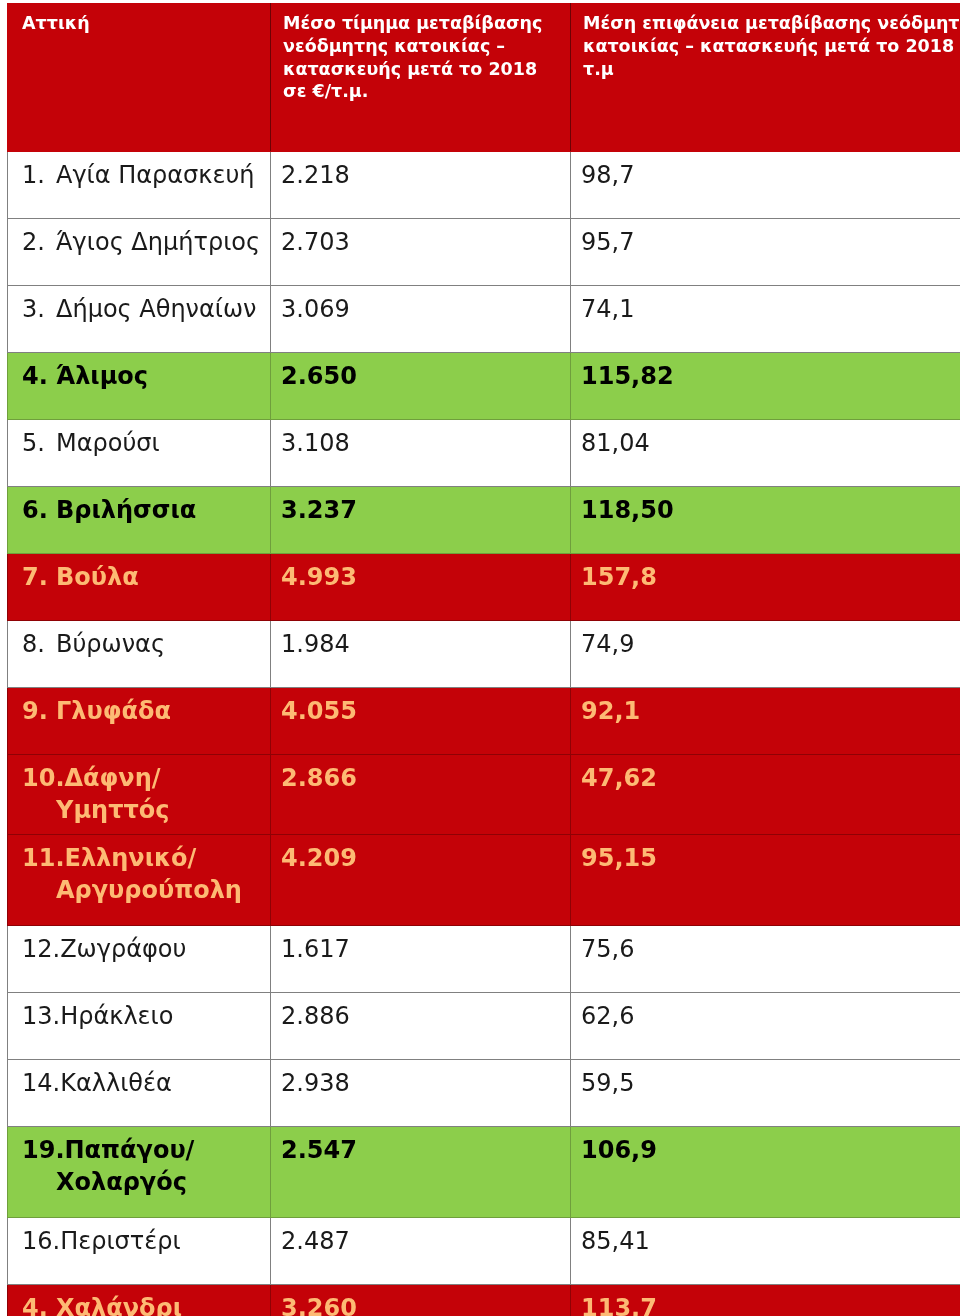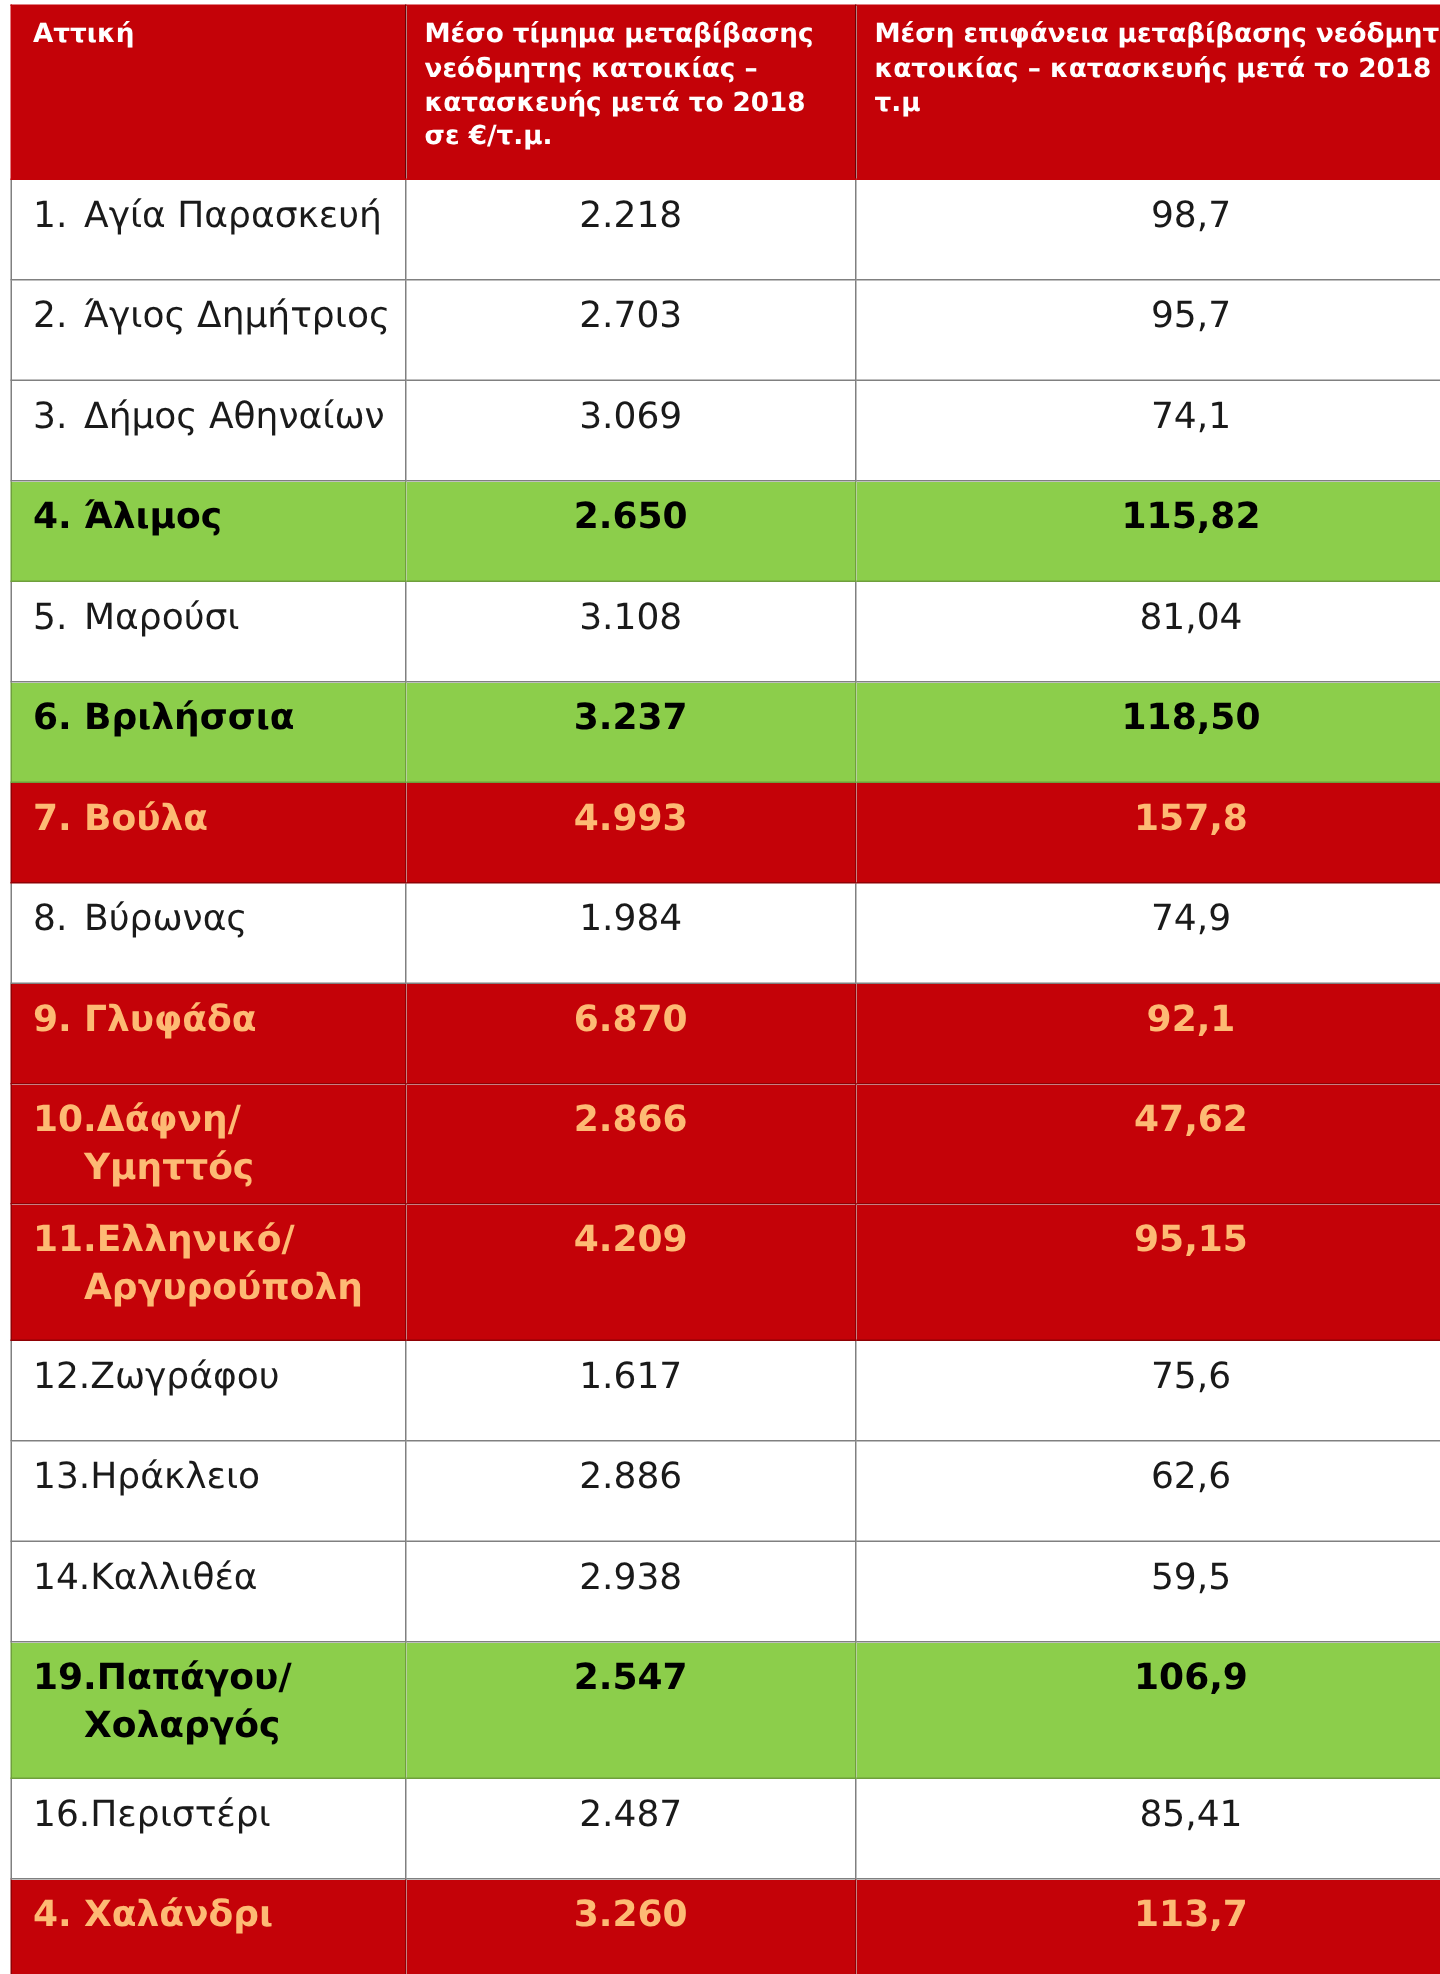--- a/index.html
+++ b/index.html
@@ -40,21 +40,21 @@
   
   thead th {
     background: #C40208;
     color: #ffffff;
     font-weight: bold;
     font-size: 17.5px;
     line-height: 1.30;
     text-align: left;
     vertical-align: top;
     padding: 8px 10px 8px 12px;
-    height: 116px;
+    height: 148px;
     box-sizing: border-box;
     border: 1px solid #C40208;
     border-right-color: #6e0104;
     white-space: normal;
     overflow: hidden;
   }
   thead th.h-name { padding-left: 14px; }
 
   
   tbody td {
@@ -103,21 +103,21 @@
     border-color: #6f9f3c;
   }
   tr.red td {
     background: #C40208;
     color: #fdba74;
     font-weight: bold;
     border-color: #8f0105;
   }
 
   
-  tbody td + td { border-left: 1px solid #5a5a5a; text-align: center; }
+  tbody td + td { border-left: 1px solid #5a5a5a; }
   tr.red td + td { border-left: 1px solid #3d0002; }
   tr.green td + td { border-left: 1px solid #4d6f27; }
 
   .val { display: block; }
 </style>
 </head>
 <body>
 
 <div class="sheet">
   <table class="price-table">
@@ -220,21 +220,21 @@
           </td>
           <td>
             <span class="val">74,9</span>
           </td>
         </tr>
         <tr class="red">
           <td class="c-name-cell">
             <span class="nm"><span class="num">9.</span>Γλυφάδα</span>
           </td>
           <td>
-            <span class="val">6.870</span>
+            <span class="val">4.055</span>
           </td>
           <td>
             <span class="val">92,1</span>
           </td>
         </tr>
         <tr class="red">
           <td class="c-name-cell">
             <span class="nm"><span class="num">10.</span>Δάφνη/Υμηττός</span>
           </td>
           <td>

